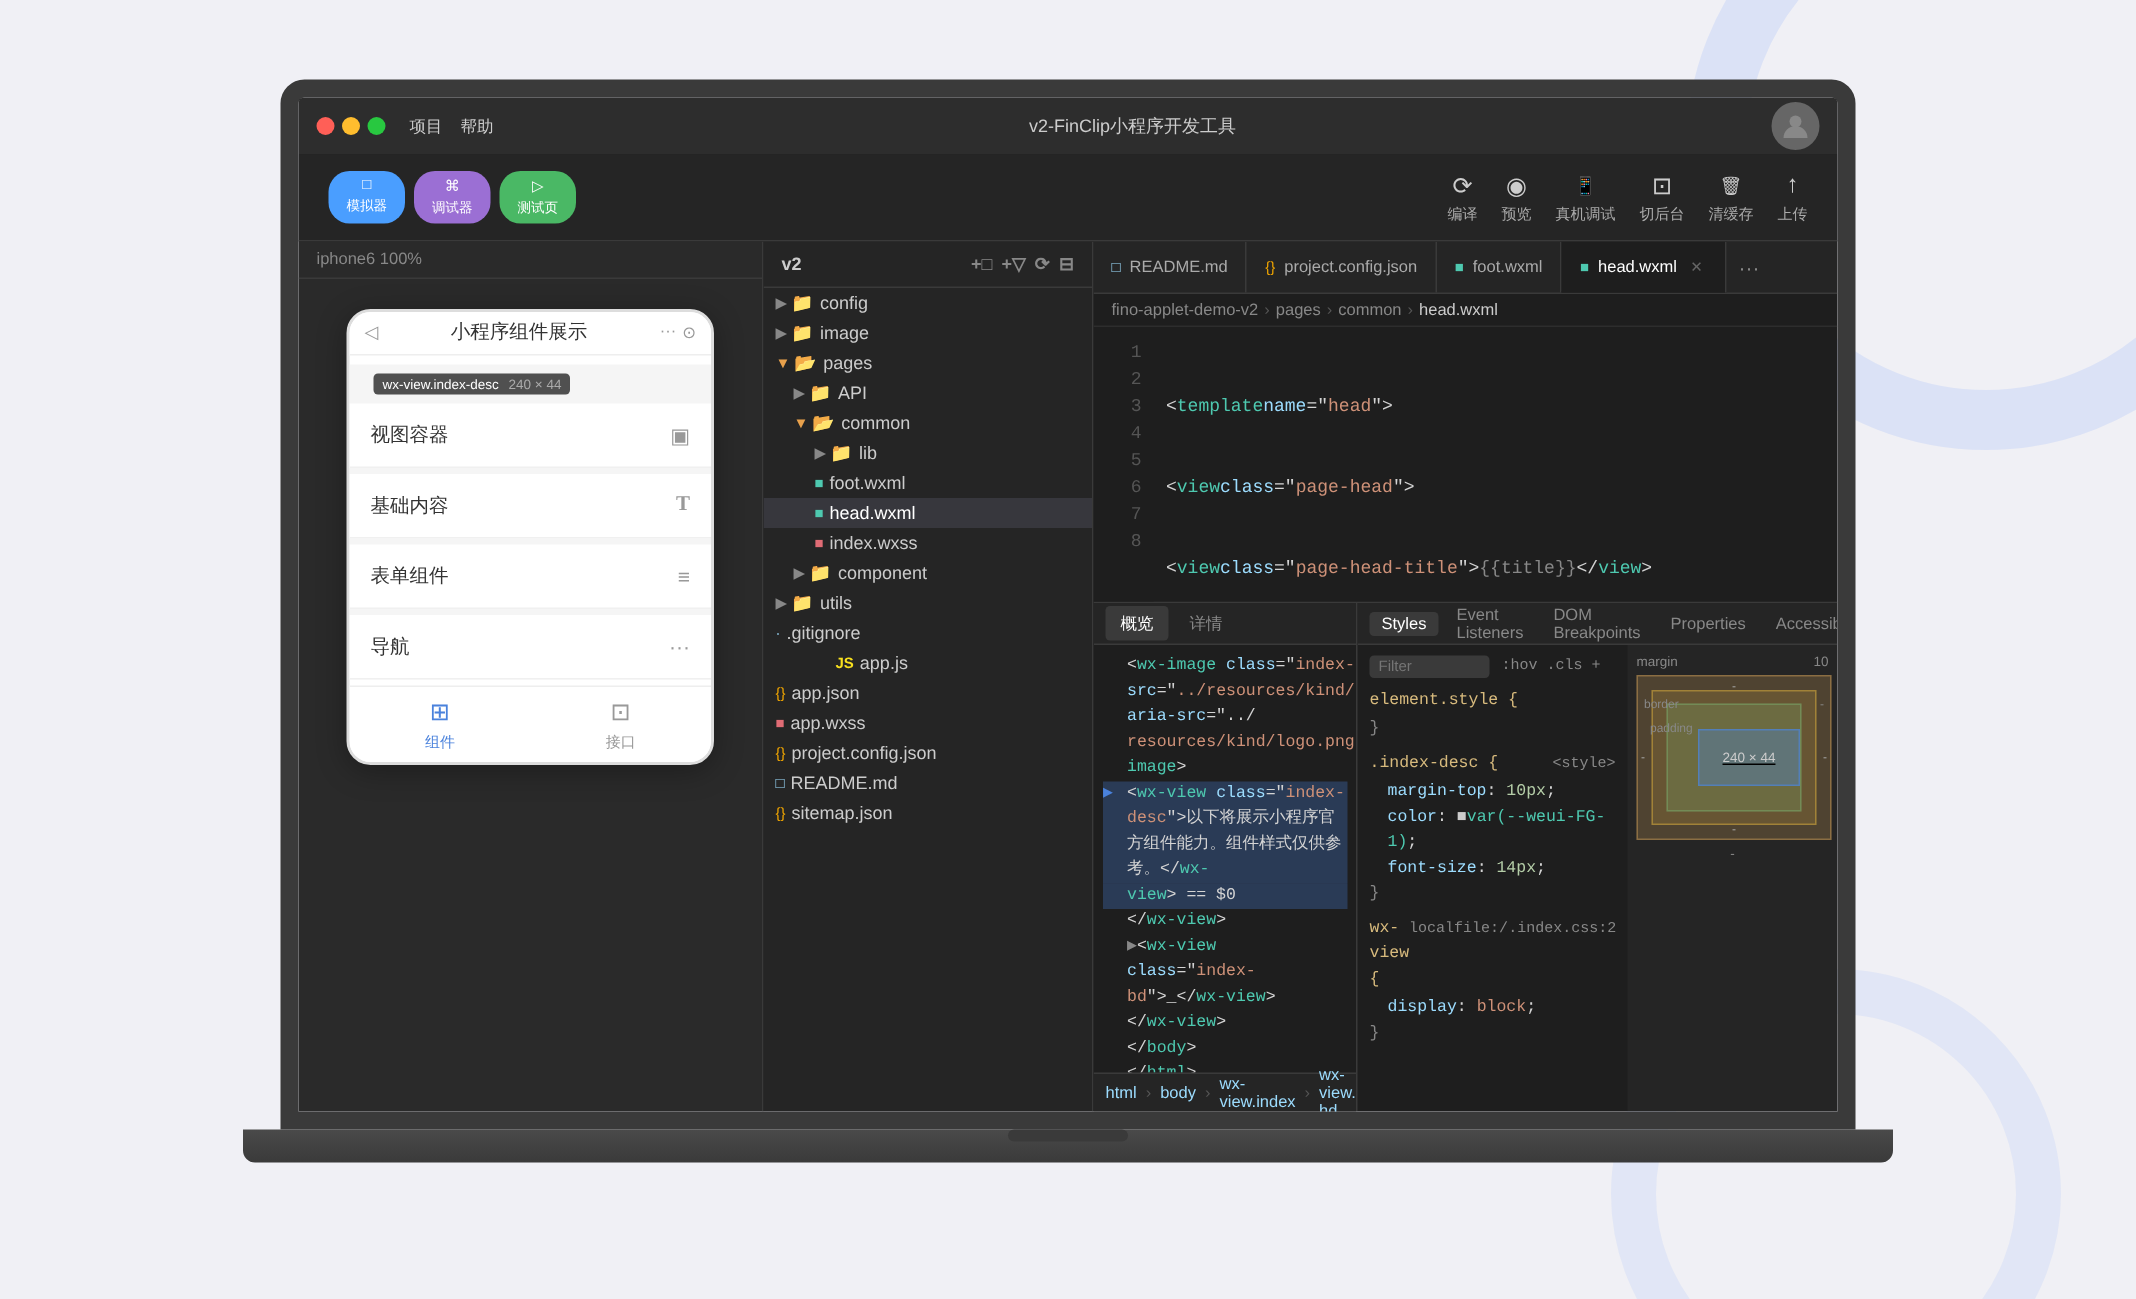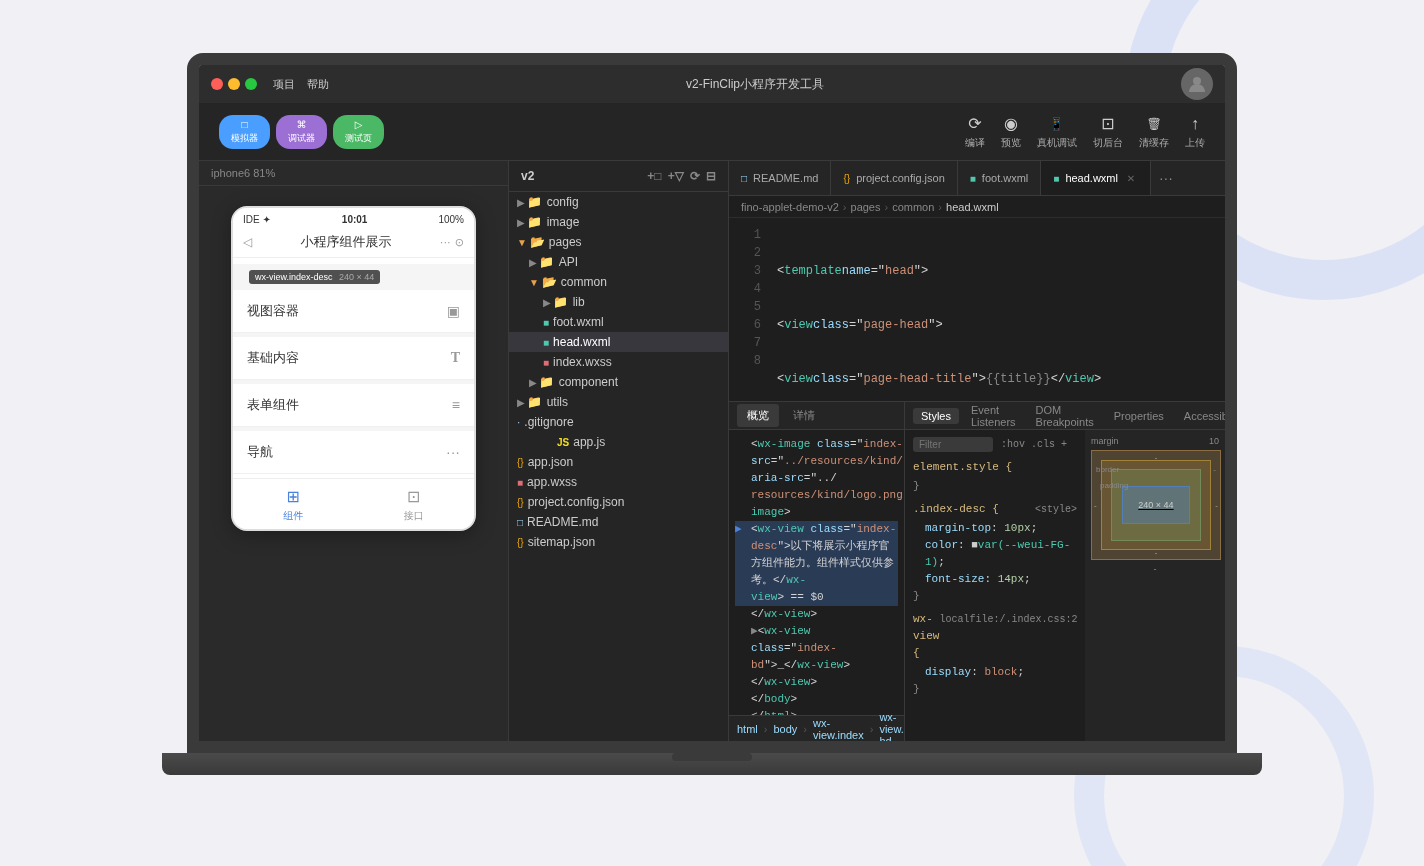--- a/index.html
+++ b/index.html
@@ -733,21 +733,21 @@
       justify-content: center;
     }
 
     .box-padding {
       width: 90px;
       height: 72px;
       background: rgba(120, 160, 100, 0.3);
       border: 1px solid rgba(120, 160, 100, 0.6);
       display: flex;
       align-items: center;
-      justify-content: center;
+      justify-content: flex-end;
       text-decoration: underline;
     }
 
     .box-content {
       background: rgba(80, 130, 200, 0.4);
       border: 1px solid rgba(80, 130, 200, 0.8);
       width: 68px;
       height: 38px;
       display: flex;
       align-items: center;
@@ -865,29 +865,24 @@
           <div class="toolbar-action">
             <div class="toolbar-action-icon">↑</div>
             <span class="toolbar-action-label">上传</span>
           </div>
         </div>
       </div>
 
       <div class="main-content">
 
         <div class="device-panel">
-          <div class="device-label">iphone6 81%</div>
+          <div class="device-label">iphone6 100%</div>
           <div class="device-preview">
             <div class="phone-mockup">
 
-              <div class="phone-status-bar">
-                <span>IDE ✦</span>
-                <span style="font-weight:600">10:01</span>
-                <span>100%</span>
-              </div>
 
               <div class="phone-title-bar">
                 <span style="color:#999;font-size:12px">◁</span>
                 <span class="phone-title-text">小程序组件展示</span>
                 <span style="color:#999;font-size:11px">···</span>
                 <span style="color:#999;font-size:11px;margin-left:4px">⊙</span>
               </div>
 
               <div class="phone-content">
 

